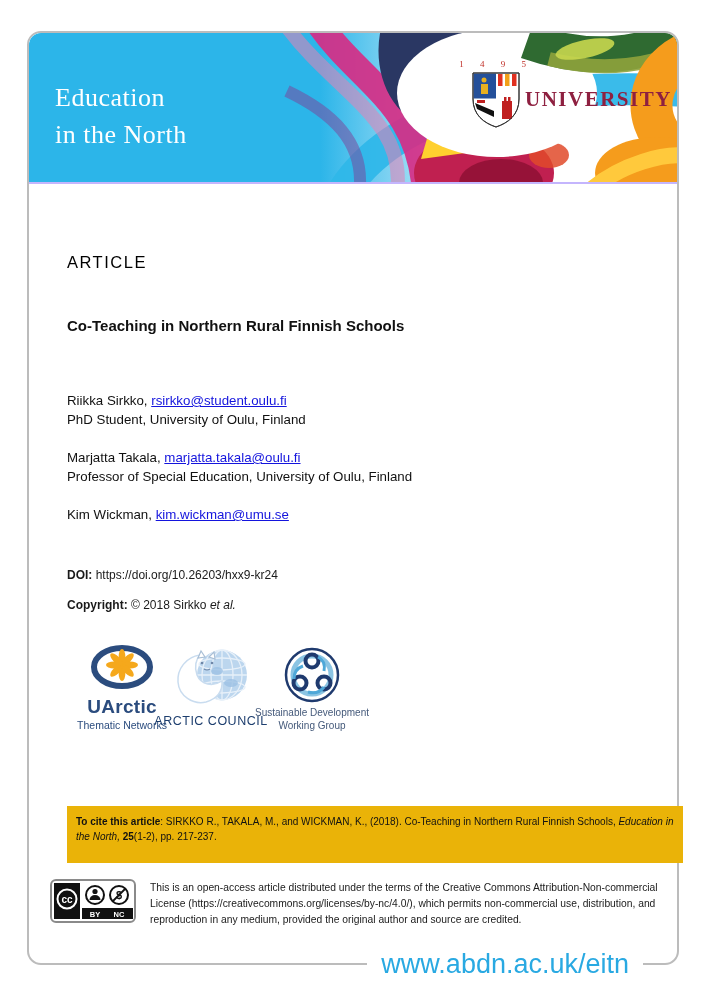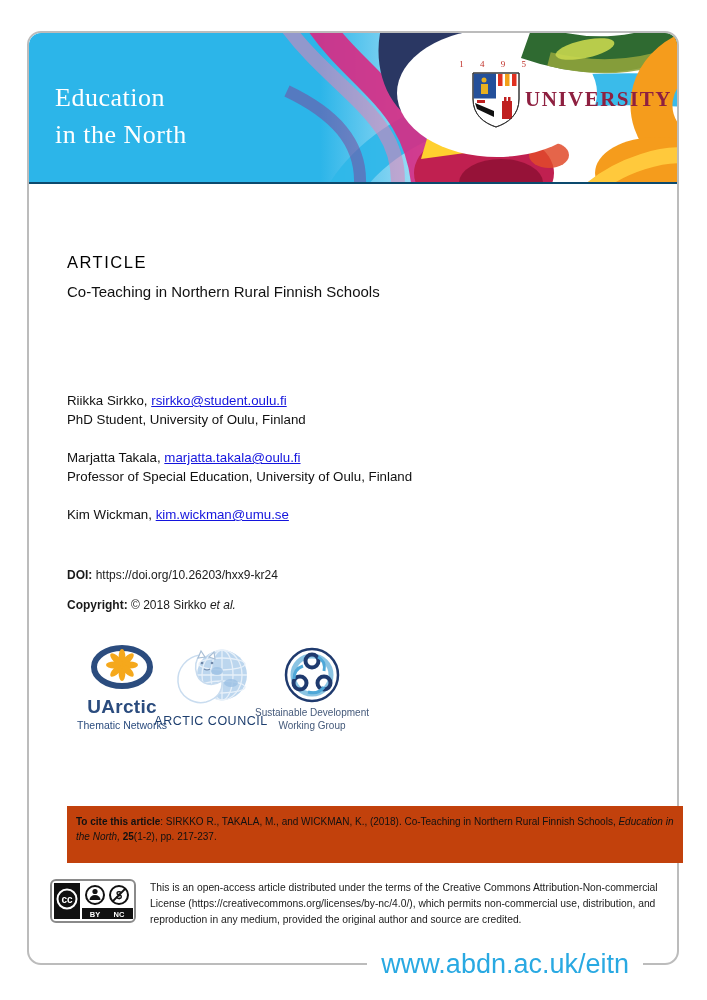--- a/index.html
+++ b/index.html
@@ -4,33 +4,33 @@
 <style>
   * { margin:0; padding:0; box-sizing:border-box; }
   body { background:#fff; }
   .page { position:relative; width:707px; height:1000px; background:#fff; overflow:hidden;
           font-family:"Liberation Sans", sans-serif; color:#1a1a1a; }
   .frame { position:absolute; left:27px; top:31px; width:652px; height:934px;
            border:2px solid #bcbcbc; border-radius:14px; }
 
   
   .banner { position:absolute; left:0; top:0; width:648px; height:151px;
-            border-radius:12px 12px 0 0; overflow:hidden; border-bottom:2px solid #0c4a6e; background:#fff; }
+            border-radius:12px 12px 0 0; overflow:hidden; border-bottom:2px solid #c4b5fd; background:#fff; }
   .banner svg.art { position:absolute; left:0; top:0; }
   .journal-title { position:absolute; left:26px; top:46px; color:#fff;
                    font-family:"Liberation Serif", serif; font-size:26px; line-height:37px; letter-spacing:.5px; }
   .uoa-wordmark { position:absolute; left:496px; top:54px; color:#8E2040;
                   font-family:"Liberation Serif", serif; font-weight:bold; }
   .uoa-line1 { font-size:21px; letter-spacing:1.5px; }
   .uoa-line2 { font-size:21px; letter-spacing:1.5px; margin-top:1px; }
   .uoa-of { font-size:13px; letter-spacing:1px; }
 
   
   .kicker { position:absolute; left:38px; top:220px; font-size:16.5px; letter-spacing:1.5px; color:#000000; }
-  .paper-title { position:absolute; left:38px; top:250px; font-size:15px; font-weight:normal; color:#111; }
+  .paper-title { position:absolute; left:38px; top:284px; font-size:15px; font-weight:bold; color:#111; }
   .authors { position:absolute; left:38px; top:358px; font-size:13.3px; line-height:19px; color:#111; }
   .author-block { margin-bottom:19px; }
   .author-email { color:#1414dd; text-decoration:underline; }
   .doi-line { position:absolute; left:38px; top:535px; font-size:12px; }
   .copy-line { position:absolute; left:38px; top:565px; font-size:12px; }
   .bold { font-weight:bold; }
   .italic { font-style:italic; }
 
   
   .logo-block { position:absolute; text-align:center; }
@@ -39,21 +39,21 @@
   .uarctic-sub { font-size:10.5px; margin-top:1px; }
   .arctic-council { left:120px; top:614px; width:124px; color:#1D3E6E; }
   .ac-label { font-size:12.5px; letter-spacing:.5px; margin-top:3px;text-align:center; }
   .sdwg { left:218px; top:614px; width:130px; color:#44597A; }
   .sdwg-line { font-size:10px; line-height:12.5px; }
   .ministry { left:426px; top:614px; width:210px; display:flex; text-align:left; }
   .ministry-text { margin-left:12px; padding-top:20px; font-size:10.5px; line-height:14px;
                    color:#9B9FA3; font-weight:bold; letter-spacing:.3px; }
 
   
-  .cite-box { position:absolute; left:38px; top:773px; width:616px; height:57px; background:#c2410c;
+  .cite-box { position:absolute; left:38px; top:773px; width:616px; height:57px; background:#eab308;
               font-size:10px; line-height:14.5px; padding:9px 9px; color:#111; }
 
   
   .cc-badge { position:absolute; left:21px; top:846px; }
   .license-text { position:absolute; left:121px; top:847px; width:512px; font-size:10.3px;
                   line-height:16.2px; color:#1a1a1a; }
 
   
   .url-box { position:absolute; right:34px; bottom:-17px; background:#fff; padding:0 14px;
              font-size:27px; color:#29A9E2; }

